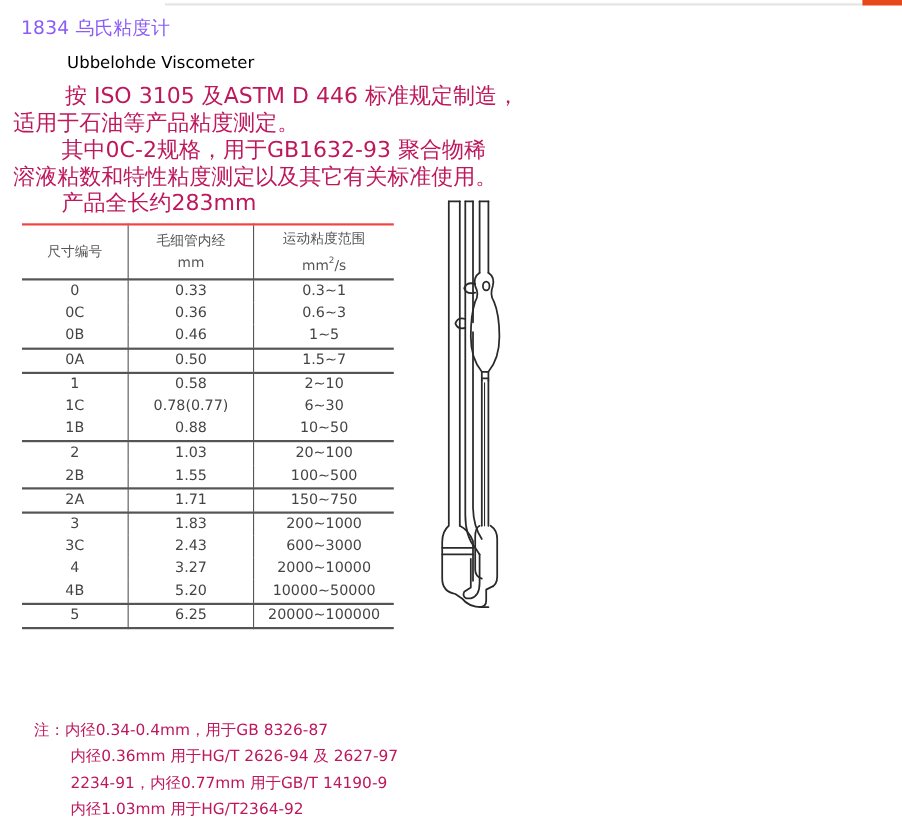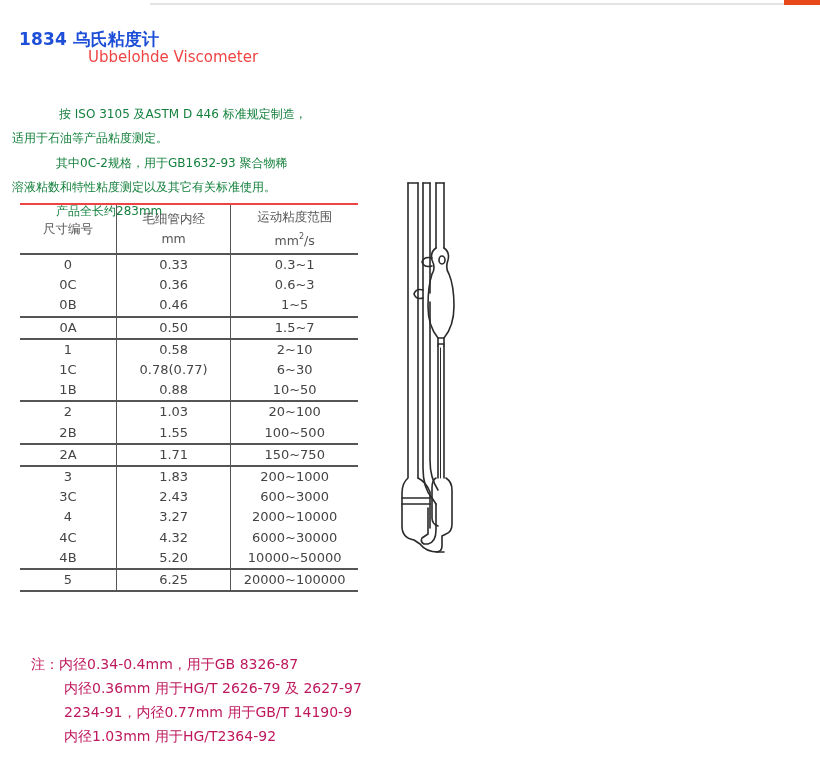--- a/index.html
+++ b/index.html
@@ -27,41 +27,40 @@
       position: absolute;
       left: 784px;
       top: 0;
       width: 36px;
       height: 5px;
       background: #e8471a;
     }
     .title {
       position: absolute;
       left: 19px;
-      top: 28px;
+      top: 14px;
       font-size: 17px;
-      font-weight: bold;
-      color: #1d4ed8;
+      font-weight: normal;
+      color: #8b5cf6;
       letter-spacing: 0.2px;
     }
     .subtitle {
       position: absolute;
-      left: 88px;
+      left: 61px;
       top: 48px;
       font-size: 15px;
-      color: #ef4444;
+      color: #000000;
       text-align: center;
     }
     .para {
       position: absolute;
       left: 10px;
-      font-size: 12px;
-      color: #15803d;
+      font-size: 20px;
+      color: #be185d;
       white-space: nowrap;
-      margin-top: 32px;
     }
     .p1 { top: 74px; left: 59px; }
     .p2 { top: 98px; left: 12px; text-align: center; }
     .p3 { top: 123px; left: 56px; }
     .p4 { top: 147px; left: 12px; }
     .p5 { top: 171px; left: 56px; }
 
     .spec-table {
       position: absolute;
       left: 20px;
@@ -211,41 +210,36 @@
     <tr>
         <td>3C</td>
         <td>2.43</td>
         <td>600~3000</td>
       </tr>
     <tr>
         <td>4</td>
         <td>3.27</td>
         <td>2000~10000</td>
       </tr>
-    <tr>
-        <td>4C</td>
-        <td>4.32</td>
-        <td>6000~30000</td>
-      </tr>
     <tr class="group-end">
         <td>4B</td>
         <td>5.20</td>
         <td>10000~50000</td>
       </tr>
     <tr class="group-end">
         <td>5</td>
         <td>6.25</td>
         <td>20000~100000</td>
       </tr>
   </tbody>
 </table>
 
 <div class="notes">
   <div class="line"><span>注：</span><span>内径0.34-0.4mm，用于GB 8326-87</span></div>
-  <div class="line indent">内径0.36mm 用于HG/T 2626-79  及 2627-97</div>
+  <div class="line indent">内径0.36mm 用于HG/T 2626-94  及 2627-97</div>
   <div class="line indent">2234-91，内径0.77mm 用于GB/T 14190-9</div>
   <div class="line indent">内径1.03mm 用于HG/T2364-92</div>
 </div>
 
 <svg class="viscometer" viewBox="0 0 80 380" xmlns="http://www.w3.org/2000/svg" fill="none" stroke="#2a2a2a" stroke-width="1.6" stroke-linejoin="round" stroke-linecap="round">
 
   <path d="M16 5 L16 300 Q10 305 10 315 L10 348 Q10 360 22 362 L28 366 Q34 374 46 374 L52 374"></path>
   <path d="M26 5 L26 300"></path>
   <line x1="16" y1="5" x2="26" y2="5"></line>
 

